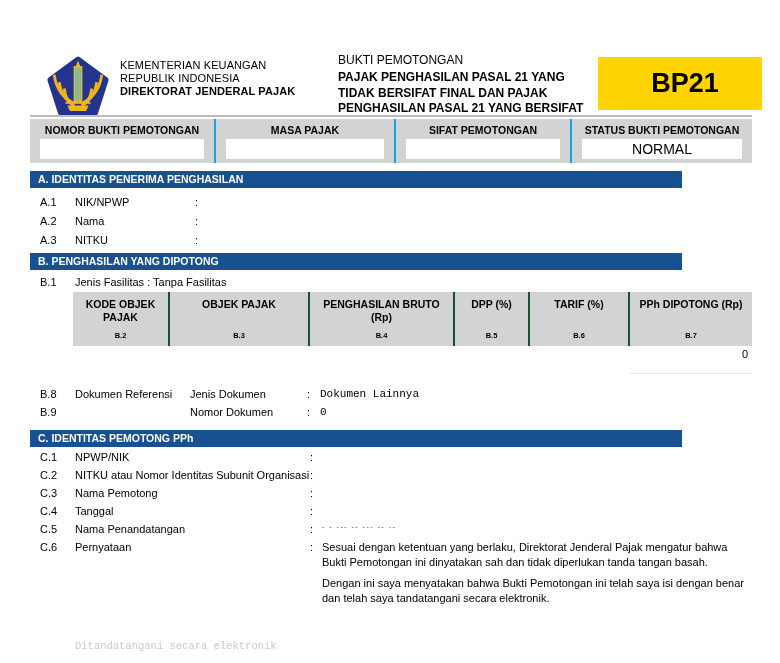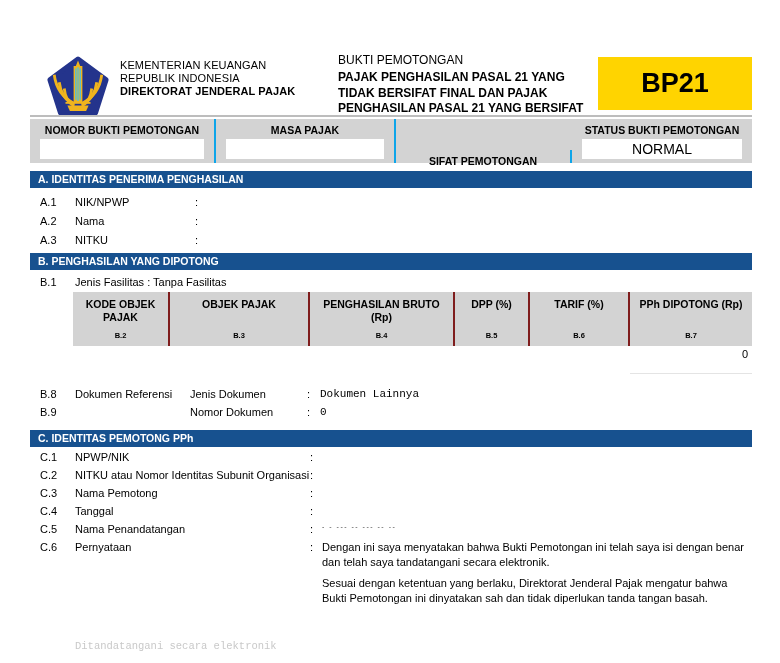--- a/index.html
+++ b/index.html
@@ -9,55 +9,55 @@
   }
   
   .logo{position:absolute;left:46px;top:56px;width:64px;height:60px;}
   .ministry{position:absolute;left:120px;top:59px;font-size:11px;line-height:13px;letter-spacing:0.1px;}
   .ministry .bold{font-weight:bold;}
   .doc-title{position:absolute;left:338px;top:53px;font-size:12px;font-weight:normal;line-height:14px;}
   .doc-subtitle{position:absolute;left:338px;top:70px;width:260px;font-size:12px;font-weight:bold;line-height:15.5px;}
   .badge{
     position:absolute;left:598px;top:57px;width:154px;height:53px;background:#FFD400;
     display:flex;align-items:center;justify-content:center;
-    font-size:27px;font-weight:bold;
+    font-size:27px;font-weight:bold;padding-left:10px;
   }
   .hr-top{position:absolute;left:30px;top:115px;width:722px;height:2px;background:#BDBDBD;}
   
   .band{position:absolute;left:30px;top:119px;width:722px;height:44px;background:#D3D3D3;display:flex;}
   .band-col{box-sizing:border-box;border-right:2px solid #0ea5e9;padding-top:5px;}
   .band-col:last-child{border-right:none;}
   .band-col:nth-child(1){width:186px;}
   .band-col:nth-child(2){width:180px;}
-  .band-col:nth-child(3){width:176px;margin-top:31px;}
+  .band-col:nth-child(3){width:176px;}
   .band-col:nth-child(4){width:180px;}
   .band-label{display:block;text-align:center;font-size:10.5px;font-weight:bold;}
   .band-box{height:20px;margin:3px 10px 0;background:#fff;font-size:14px;text-align:center;line-height:20px;}
   
   .secbar{
-    position:absolute;left:30px;width:722px;height:17px;background:#17518F;
+    position:absolute;left:30px;width:652px;height:17px;background:#17518F;
     color:#fff;font-size:10.5px;font-weight:bold;line-height:17px;padding-left:8px;
     box-sizing:border-box;
   }
   
   .frow{position:absolute;left:0;width:780px;height:15px;font-size:11px;}
   .frow span{position:absolute;white-space:nowrap;}
   .c-no{left:40px;}
   .c-label{left:75px;}
   .c-sublabel{left:190px;}
   .colon-a{left:195px;}
   .colon-b{left:307px;}
   .colon-c{left:310px;}
   .val-b{left:320px;font-family:Liberation Mono, monospace;}
   .val-c{left:322px;}
   .redacted-value{left:322px;top:0px;font-size:7px;letter-spacing:1.5px;color:#3a3a3a;}
   
   .btable{position:absolute;left:73px;top:292px;width:679px;height:54px;background:#D3D3D3;display:flex;}
   .btable .cell{
-    position:relative;box-sizing:border-box;border-right:2px solid #7f1d1d;
+    position:relative;box-sizing:border-box;border-right:2px solid #14532d;
     text-align:center;padding-top:6px;
   }
   .btable .cell:last-child{border-right:none;}
   .btable .cell:nth-child(1){width:97px;}
   .btable .cell:nth-child(2){width:140px;}
   .btable .cell:nth-child(3){width:145px;}
   .btable .cell:nth-child(4){width:75px;}
   .btable .cell:nth-child(5){width:100px;}
   .btable .cell:nth-child(6){width:122px;text-align:center;}
   .cell .t{font-size:10.5px;font-weight:bold;line-height:13px;display:block;padding:0 4px;}
@@ -227,19 +227,19 @@
     <span class="colon-c">:</span>
     <span class="redacted-value">- - --- -- --- -- --</span>
   </div>
   <div class="frow" style="top:541px">
     <span class="c-no">C.6</span>
     <span class="c-label">Pernyataan</span>
     <span class="colon-c">:</span>
   </div>
 
   <div class="statement">
+    <p>Sesuai dengan ketentuan yang berlaku, Direktorat Jenderal Pajak mengatur bahwa Bukti Pemotongan ini dinyatakan sah dan  tidak diperlukan tanda tangan basah.</p>
     <p>Dengan ini saya menyatakan bahwa Bukti Pemotongan ini telah saya isi dengan benar dan telah saya tandatangani secara elektronik.</p>
-    <p>Sesuai dengan ketentuan yang berlaku, Direktorat Jenderal Pajak mengatur bahwa Bukti Pemotongan ini dinyatakan sah dan  tidak diperlukan tanda tangan basah.</p>
   </div>
 
   <div class="footer-note">Ditandatangani secara elektronik</div>
 
 </div>
 
 </body></html>

